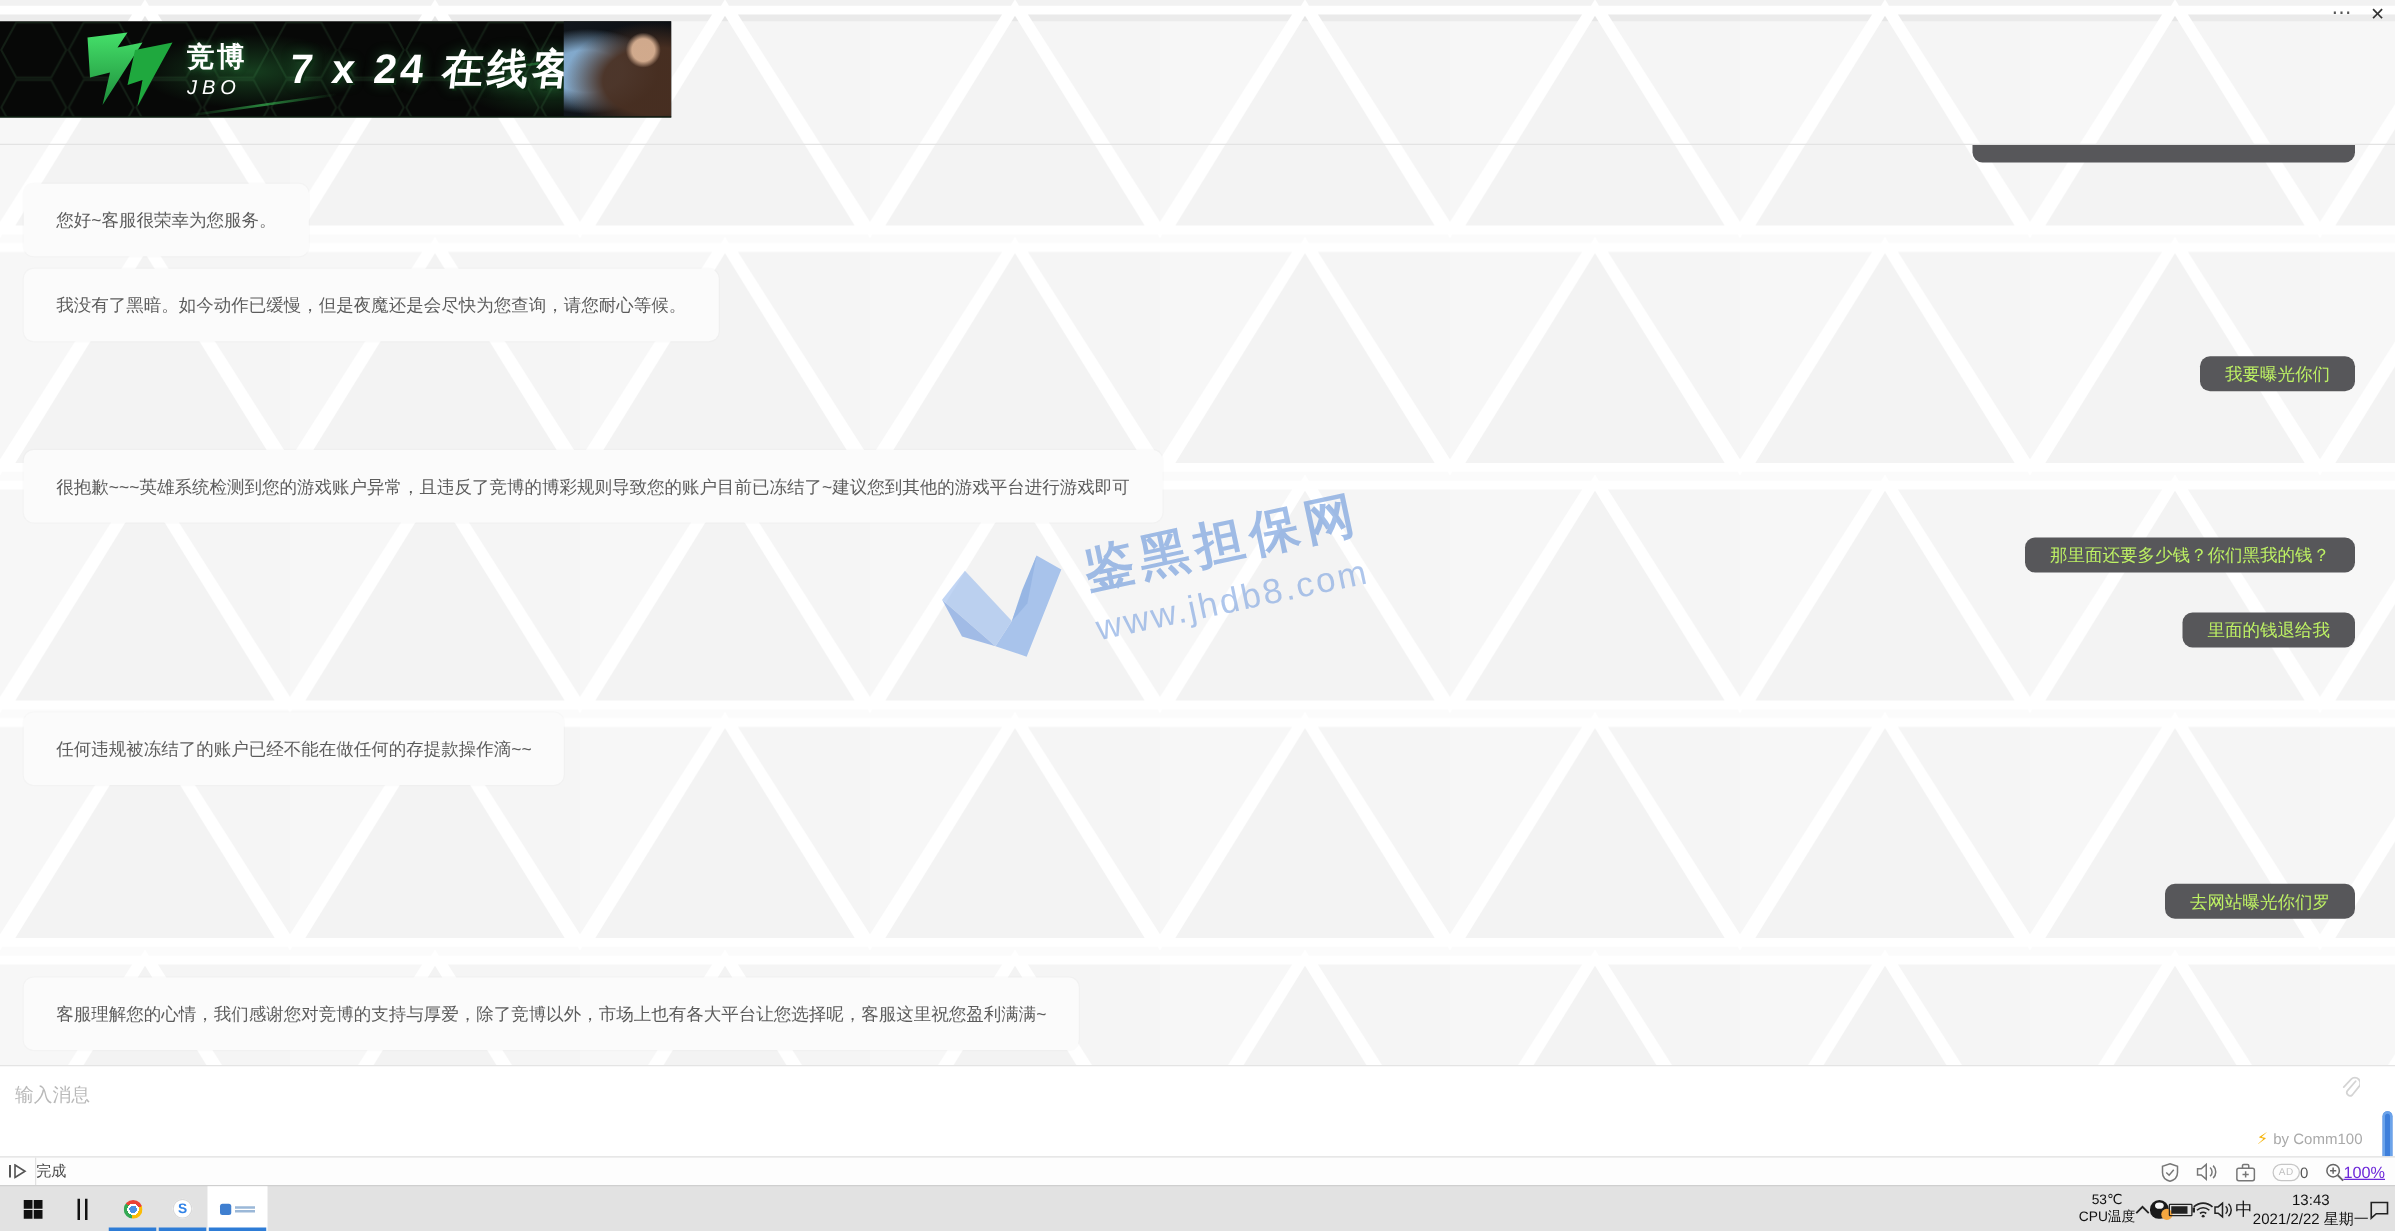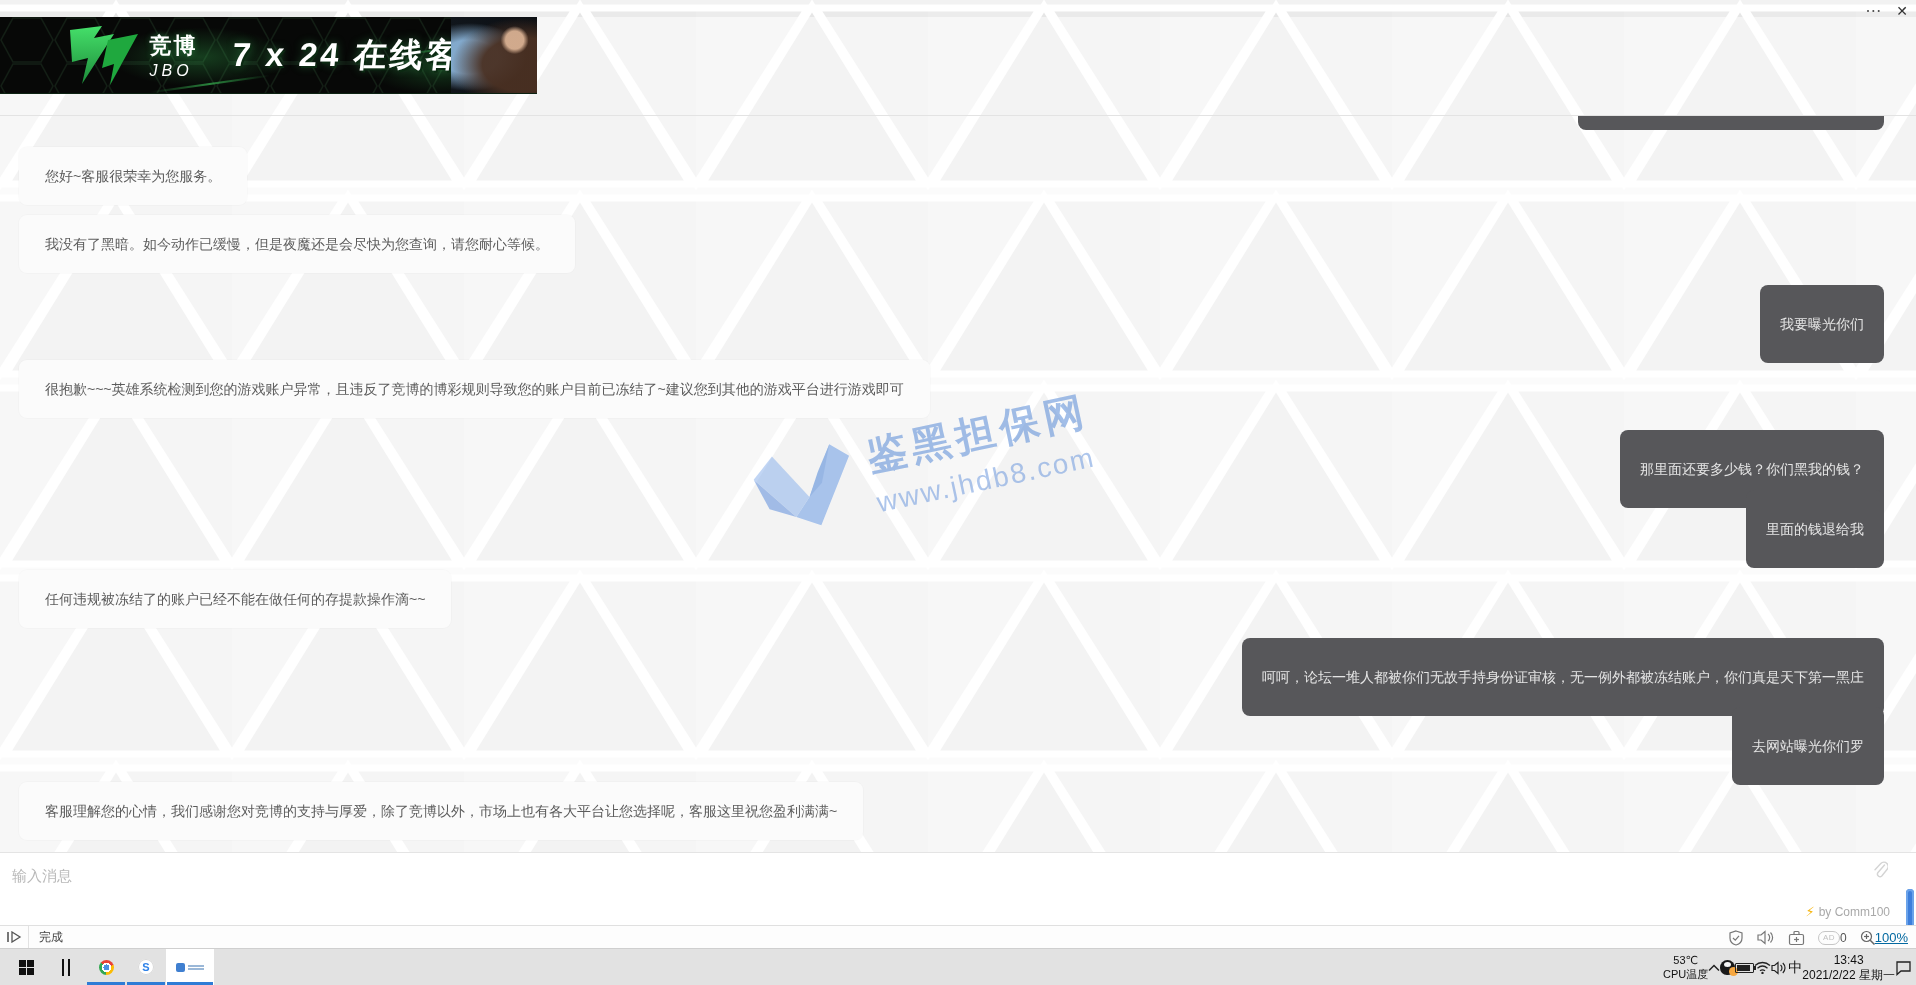--- a/index.html
+++ b/index.html
@@ -36,21 +36,21 @@
       radial-gradient(ellipse at 84% 62%, rgba(74,48,34,.95) 0 40%, transparent 70%),
       radial-gradient(ellipse at 22% 52%, rgba(150,195,235,.85) 0 30%, transparent 60%),
       linear-gradient(100deg, #11161c, #0a0d11); }
 
   
   .chat-top-line { position:absolute; left:0; top:115px; width:1916px; height:1px; background:#e3e3e3; z-index:5; }
   .chat { position:absolute; left:0; top:115px; width:1916px; height:737px; z-index:5; }
 
   .bubble { position:absolute; white-space:nowrap; font-size:14px; line-height:20px; border-radius:8px; }
   .bubble.left  { left:19px; background:#fbfbfb; color:#5c5c5c; padding:19px 26px; box-shadow:0 0 0 1px rgba(0,0,0,0.015); }
-  .bubble.right { right:32px; background:#57575a; color:#e5e5e5; padding:29px 20px; }
+  .bubble.right { right:32px; background:#57575a; color:#bef264; padding:4px 20px; }
   .bubble.clipped { right:32px; top:1px; width:306px; height:14px; background:#57575a; border-radius:0 0 8px 8px; padding:0; }
 
   
   .watermark { position:absolute; left:752px; top:300px; display:flex; align-items:center; transform:rotate(-12deg); pointer-events:none; }
   .wm-text { margin-left:14px; color:rgba(100,146,216,.6); }
   .wm-line1 { font-size:40px; font-weight:600; letter-spacing:5px; }
   .wm-line2 { font-size:28px; letter-spacing:2px; margin-top:4px; color:rgba(108,152,220,.55); }
 
   
   .composer { position:absolute; left:0; top:852px; width:1916px; height:73px; background:#fff; border-top:1px solid #e4e4e4; z-index:20; }
@@ -59,24 +59,24 @@
   .paperclip { position:absolute; right:28px; top:8px; opacity:.75; }
   .powered { position:absolute; right:26px; bottom:6px; display:flex; align-items:center; gap:4px; font-size:12px; color:#a9a9a9; }
   .bolt { color:#f5b40c; font-size:13px; }
   .input-scrollbar { position:absolute; right:2px; top:36px; width:8px; height:50px; background:#3e7fdb; border-radius:4px; box-shadow:inset 0 0 0 2px #6ba3ea; }
 
   
   .status-bar { position:absolute; left:0; top:925px; width:1916px; height:23px; background:#fdfdfd; border-top:1px solid #e0e0e0; z-index:20; display:flex; align-items:center; }
   .sb-left { display:flex; align-items:center; height:100%; }
   .sb-media { padding:0 6px; display:flex; align-items:center; }
   .sb-divider { width:1px; height:23px; background:#e2e2e2; }
-  .sb-done { margin-left:10px; font-size:12px; color:#444; }
+  .sb-done { font-size:12px; color:#444; }
   .sb-right { position:absolute; right:8px; top:0; height:23px; display:flex; align-items:center; gap:13px; }
   .sb-icon { display:flex; align-items:center; }
-  .sb-zoom-label { font-size:13px; color:#0369a1; margin-left:-6px;text-decoration:underline; }
+  .sb-zoom-label { font-size:13px; color:#6d28d9; margin-left:-6px;text-decoration:underline; }
   .ad-badge { display:flex; align-items:center; justify-content:center; width:22px; height:14px; border:1px solid #c6c6c6; border-radius:7px; font-size:8px; color:#c0c0c0; letter-spacing:.5px; }
 
   
   .taskbar { position:absolute; left:0; top:948px; width:1916px; height:37px; background:#e2e2e2; border-top:1px solid #cfcfcf; z-index:25; display:flex; align-items:center; }
   .pins { display:flex; align-items:stretch; height:100%; margin-left:6px; }
   .pin { position:relative; width:40px; display:flex; align-items:center; justify-content:center; }
   .pin.running::after { content:""; position:absolute; left:1px; right:1px; bottom:0; height:3px; background:#2e7cd6; }
   .pin.active-tile { width:48px; background:#fff; }
   .start-grid { display:grid; grid-template-columns:7px 7px; grid-template-rows:7px 7px; gap:1px; }
   .start-grid div { background:#111; }
@@ -172,21 +172,20 @@
   <div class="chat">
     <div class="bubble clipped"></div>
 
     <div class="bubble left" style="top:32px">您好~客服很荣幸为您服务。</div>
     <div class="bubble left" style="top:100px">我没有了黑暗。如今动作已缓慢，但是夜魔还是会尽快为您查询，请您耐心等候。</div>
     <div class="bubble right" style="top:170px">我要曝光你们</div>
     <div class="bubble left" style="top:245px">很抱歉~~~英雄系统检测到您的游戏账户异常，且违反了竞博的博彩规则导致您的账户目前已冻结了~建议您到其他的游戏平台进行游戏即可</div>
     <div class="bubble right" style="top:315px">那里面还要多少钱？你们黑我的钱？</div>
     <div class="bubble right" style="top:375px">里面的钱退给我</div>
     <div class="bubble left" style="top:455px">任何违规被冻结了的账户已经不能在做任何的存提款操作滴~~</div>
-    <div class="bubble right" style="top:523px">呵呵，论坛一堆人都被你们无故手持身份证审核，无一例外都被冻结账户，你们真是天下第一黑庄</div>
     <div class="bubble right" style="top:592px">去网站曝光你们罗</div>
     <div class="bubble left" style="top:667px">客服理解您的心情，我们感谢您对竞博的支持与厚爱，除了竞博以外，市场上也有各大平台让您选择呢，客服这里祝您盈利满满~</div>
 
     <div class="watermark">
       <svg width="104" height="96" viewBox="0 0 110 100" style="opacity:.55">
         <polygon points="2,30 26,10 56,60 38,78" fill="#8fb4ec"></polygon>
         <polygon points="2,30 12,64 38,78" fill="#5f8fdd"></polygon>
         <polygon points="38,78 56,60 88,10 106,26 62,92" fill="#6b9ce6"></polygon>
         <polygon points="56,60 70,36 88,10 72,48" fill="#4d86d8"></polygon>
       </svg>

